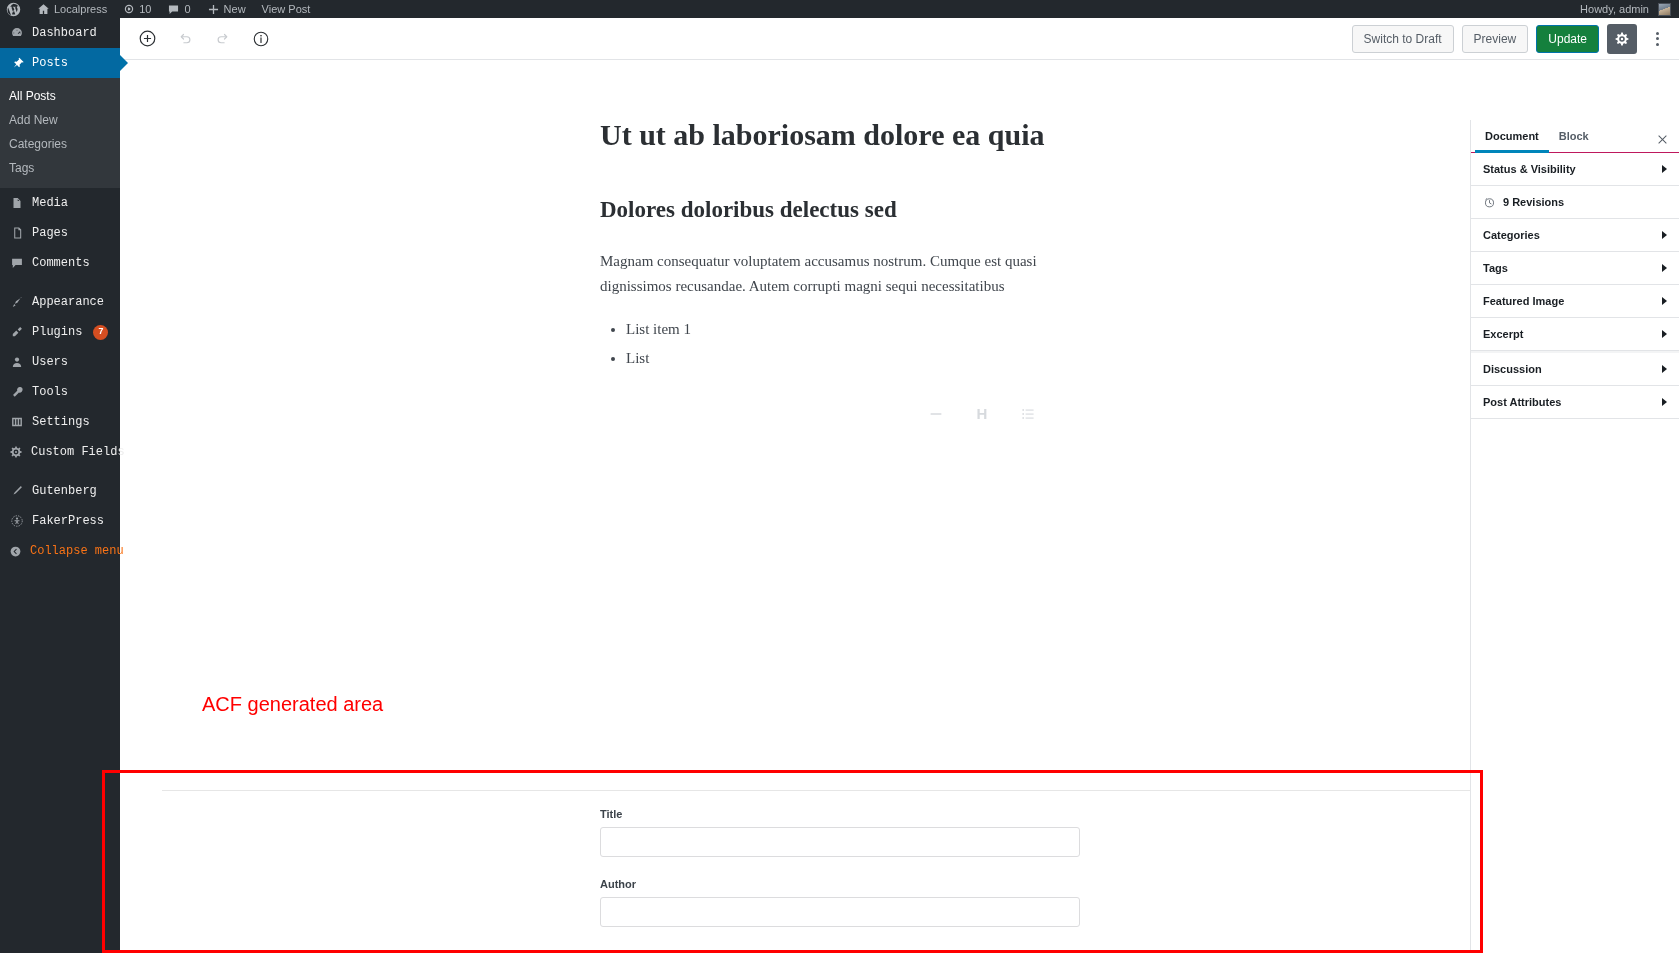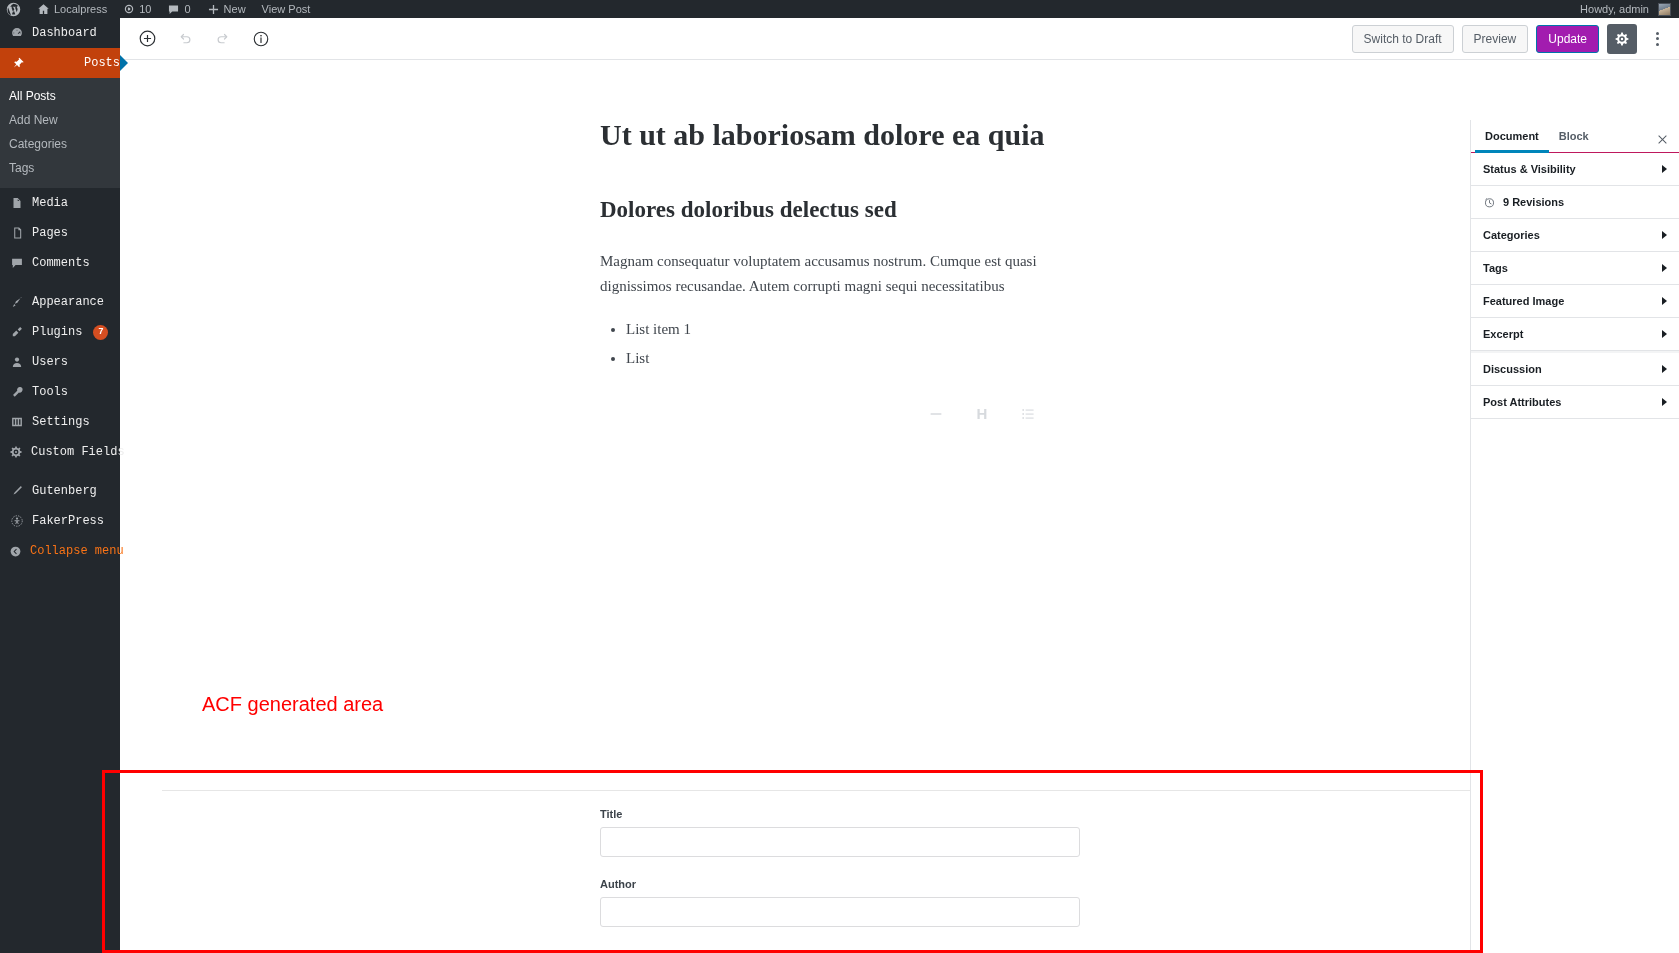--- a/index.html
+++ b/index.html
@@ -49,21 +49,21 @@
     position: relative;
     display: flex; align-items: center; gap: 8px;
     padding: 7px 0 7px 9px;
     color: #eeeeee;
     line-height: 16px;
     white-space: nowrap;
     font-family: Liberation Mono, monospace;
   }
   .menu-row .m-ico { width: 15px; display: inline-flex; justify-content: center; align-items: center; }
   .menu-row .m-ico svg { display: block; fill: #a0a5aa; }
-  .menu-row.active { background: #c2410c; color: #fff; font-weight: 400; justify-content: space-between; }
+  .menu-row.active { background: #0369a1; color: #fff; font-weight: 400; }
   .menu-row.active .m-ico svg { fill: #ffffff; }
   .menu-row.active::after {
     content: ""; position: absolute; right: -8px; top: 50%;
     margin-top: -8px;
     border-style: solid; border-width: 8px 0 8px 8px;
     border-color: transparent transparent transparent #0073aa;
   }
   .submenu { background: #32373c; padding: 6px 0 8px 0; }
   .submenu-row {
     padding: 4px 0 4px 9px;
@@ -100,21 +100,21 @@
   .btn {
     font-family: "Liberation Sans", sans-serif;
     font-size: 12px; line-height: 1;
     padding: 7px 11px;
     border-radius: 3px; cursor: pointer;
   }
   .btn-secondary {
     background: #f7f7f7; border: 1px solid #ccd0d4; color: #555d66;
   }
   .btn-primary {
-    background: #a21caf; border: 1px solid #0073aa; color: #ffffff;
+    background: #15803d; border: 1px solid #0073aa; color: #ffffff;
   }
   .gear-btn {
     width: 30px; height: 30px; border-radius: 3px;
     background: #555d66;
     display: flex; align-items: center; justify-content: center;
     cursor: pointer;
   }
   .gear-btn svg { fill: #ffffff; }
   .kebab-btn {
     width: 24px; height: 30px;

